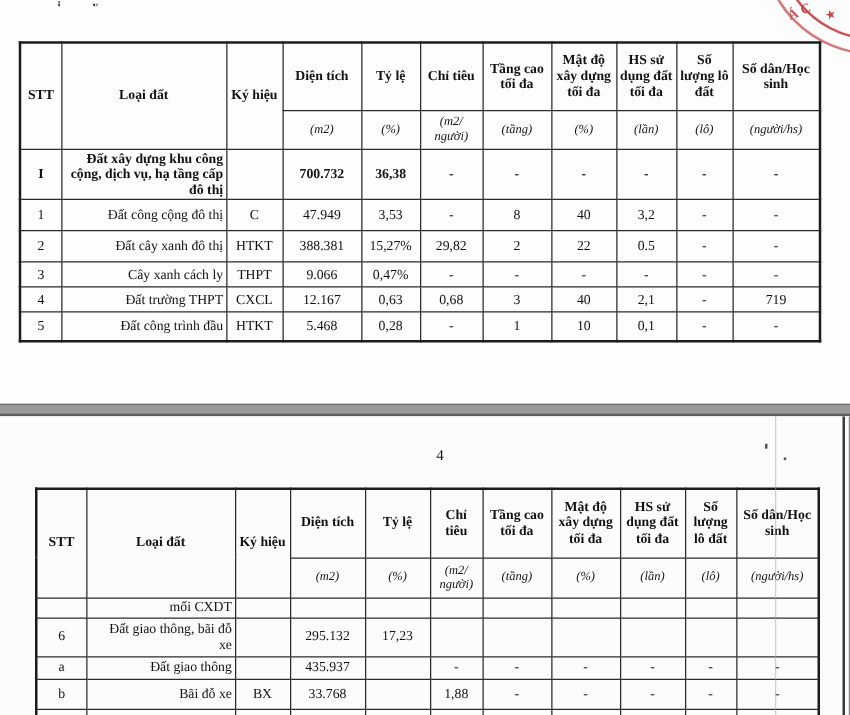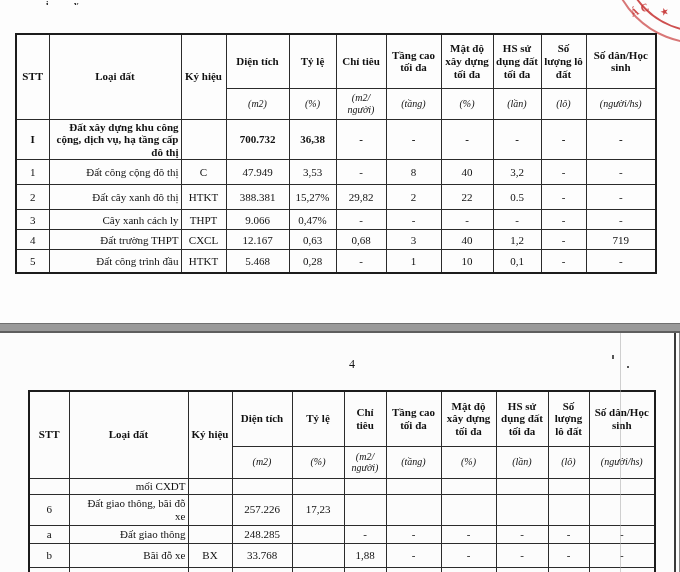--- a/index.html
+++ b/index.html
@@ -161,21 +161,21 @@
           </tr>
           <tr style="height: 20px;">
             <td>4</td>
             <td class="left">Đất trường THPT</td>
             <td>CXCL</td>
             <td>12.167</td>
             <td>0,63</td>
             <td>0,68</td>
             <td>3</td>
             <td>40</td>
-            <td>1,2</td>
+            <td>2,1</td>
             <td>-</td>
             <td>719</td>
           </tr>
           <tr style="height: 23px;">
             <td>5</td>
             <td class="left">Đất công trình đầu</td>
             <td>HTKT</td>
             <td>5.468</td>
             <td>0,28</td>
             <td>-</td>
@@ -245,34 +245,34 @@
             <td></td>
             <td></td>
             <td></td>
             <td></td>
             <td></td>
           </tr>
           <tr style="height: 31px;">
             <td>6</td>
             <td class="left">Đất giao thông, bãi đỗ xe</td>
             <td></td>
-            <td>257.226</td>
+            <td>295.132</td>
             <td>17,23</td>
             <td></td>
             <td></td>
             <td></td>
             <td></td>
             <td></td>
             <td></td>
           </tr>
           <tr style="height: 18px;">
             <td>a</td>
             <td class="left">Đất giao thông</td>
             <td></td>
-            <td>248.285</td>
+            <td>435.937</td>
             <td></td>
             <td>-</td>
             <td>-</td>
             <td>-</td>
             <td>-</td>
             <td>-</td>
             <td>-</td>
           </tr>
           <tr style="height: 24px;">
             <td>b</td>

